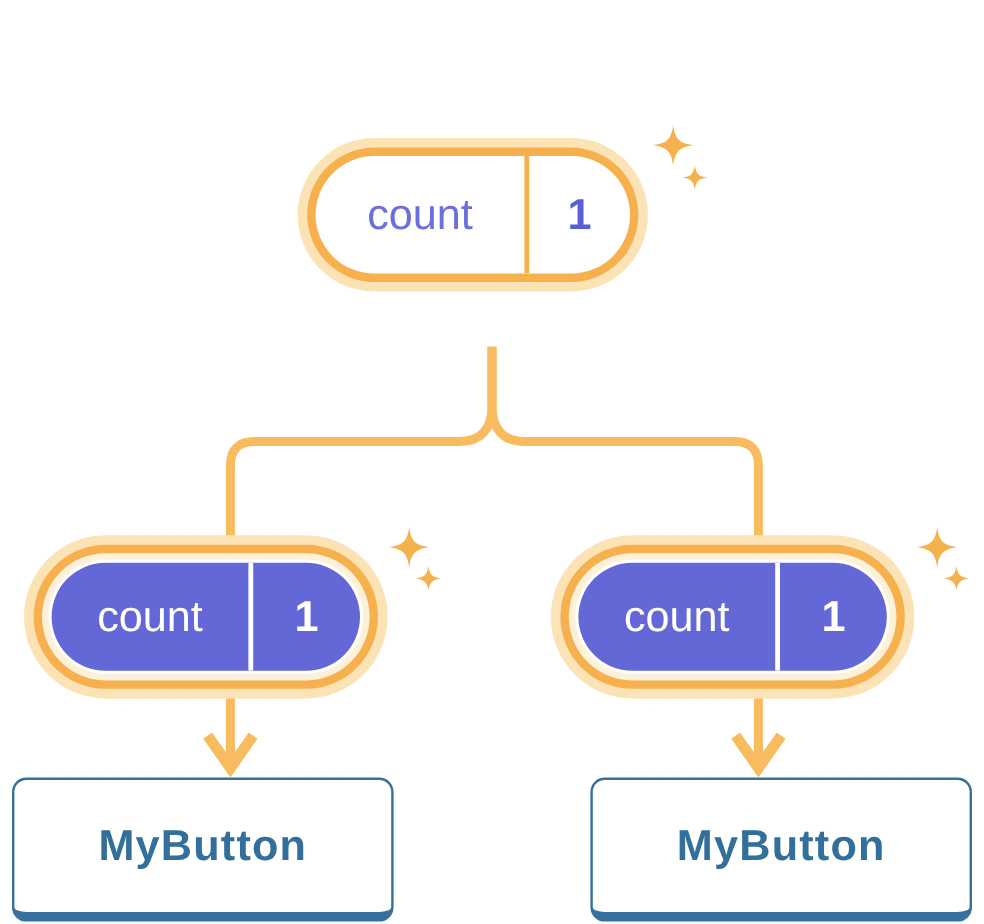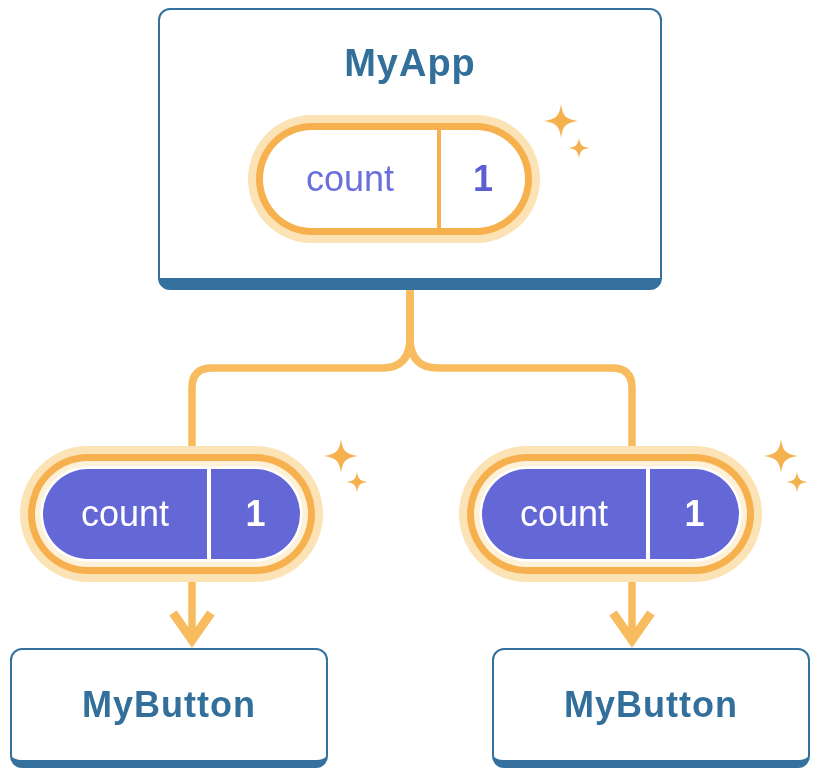--- a/index.html
+++ b/index.html
@@ -74,23 +74,20 @@
 
   <svg class="layer connectors" viewBox="0 0 820 770">
     <g stroke="#F8BC5F" fill="none" stroke-linecap="butt">
       <path stroke-width="7.5" d="M410,289 L410,338 Q410,368 382,368 L212,368 Q192,368 192,388 L192,634"></path>
       <path stroke-width="7.5" d="M410,289 L410,338 Q410,368 438,368 L612,368 Q632,368 632,388 L632,634"></path>
       <path stroke-width="9" stroke-linejoin="miter" d="M173,613 L192,640 L211,613"></path>
       <path stroke-width="9" stroke-linejoin="miter" d="M613,613 L632,640 L651,613"></path>
     </g>
   </svg>
 
-  <div class="card card-root">
-    <div class="card-title">MyApp</div>
-  </div>
 
   <div class="pill pill-top">
     <div class="pill-core core-light">
       <div class="sect sect-label">count</div>
       <div class="divider"></div>
       <div class="sect sect-value">1</div>
     </div>
   </div>
 
   <div class="pill pill-left">

